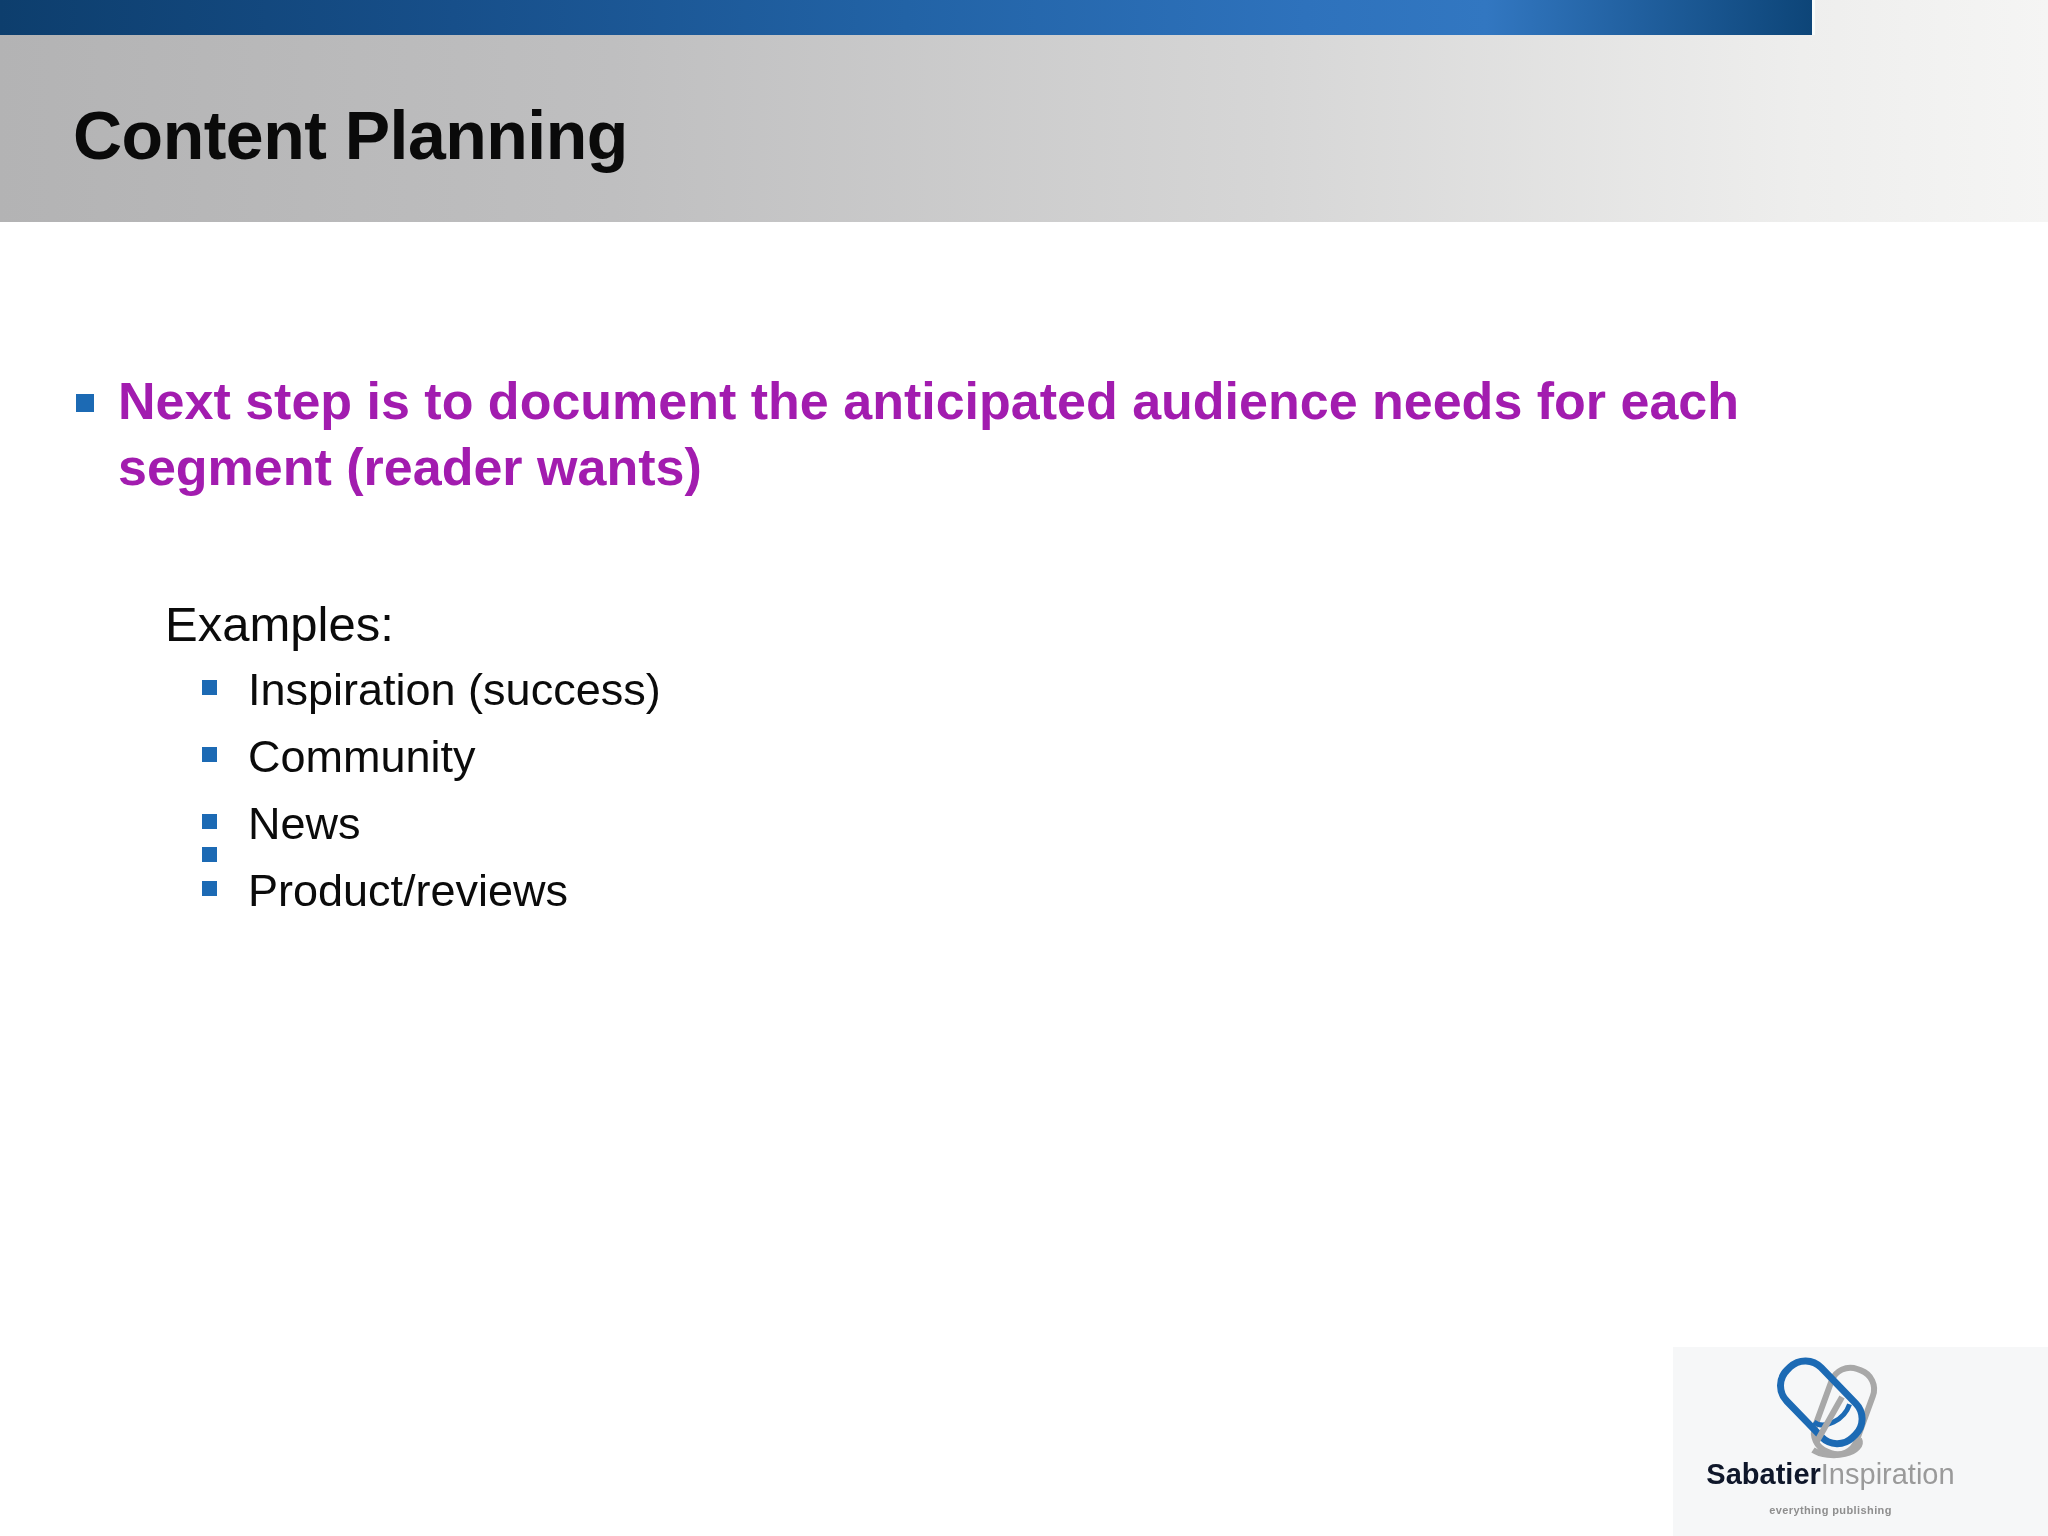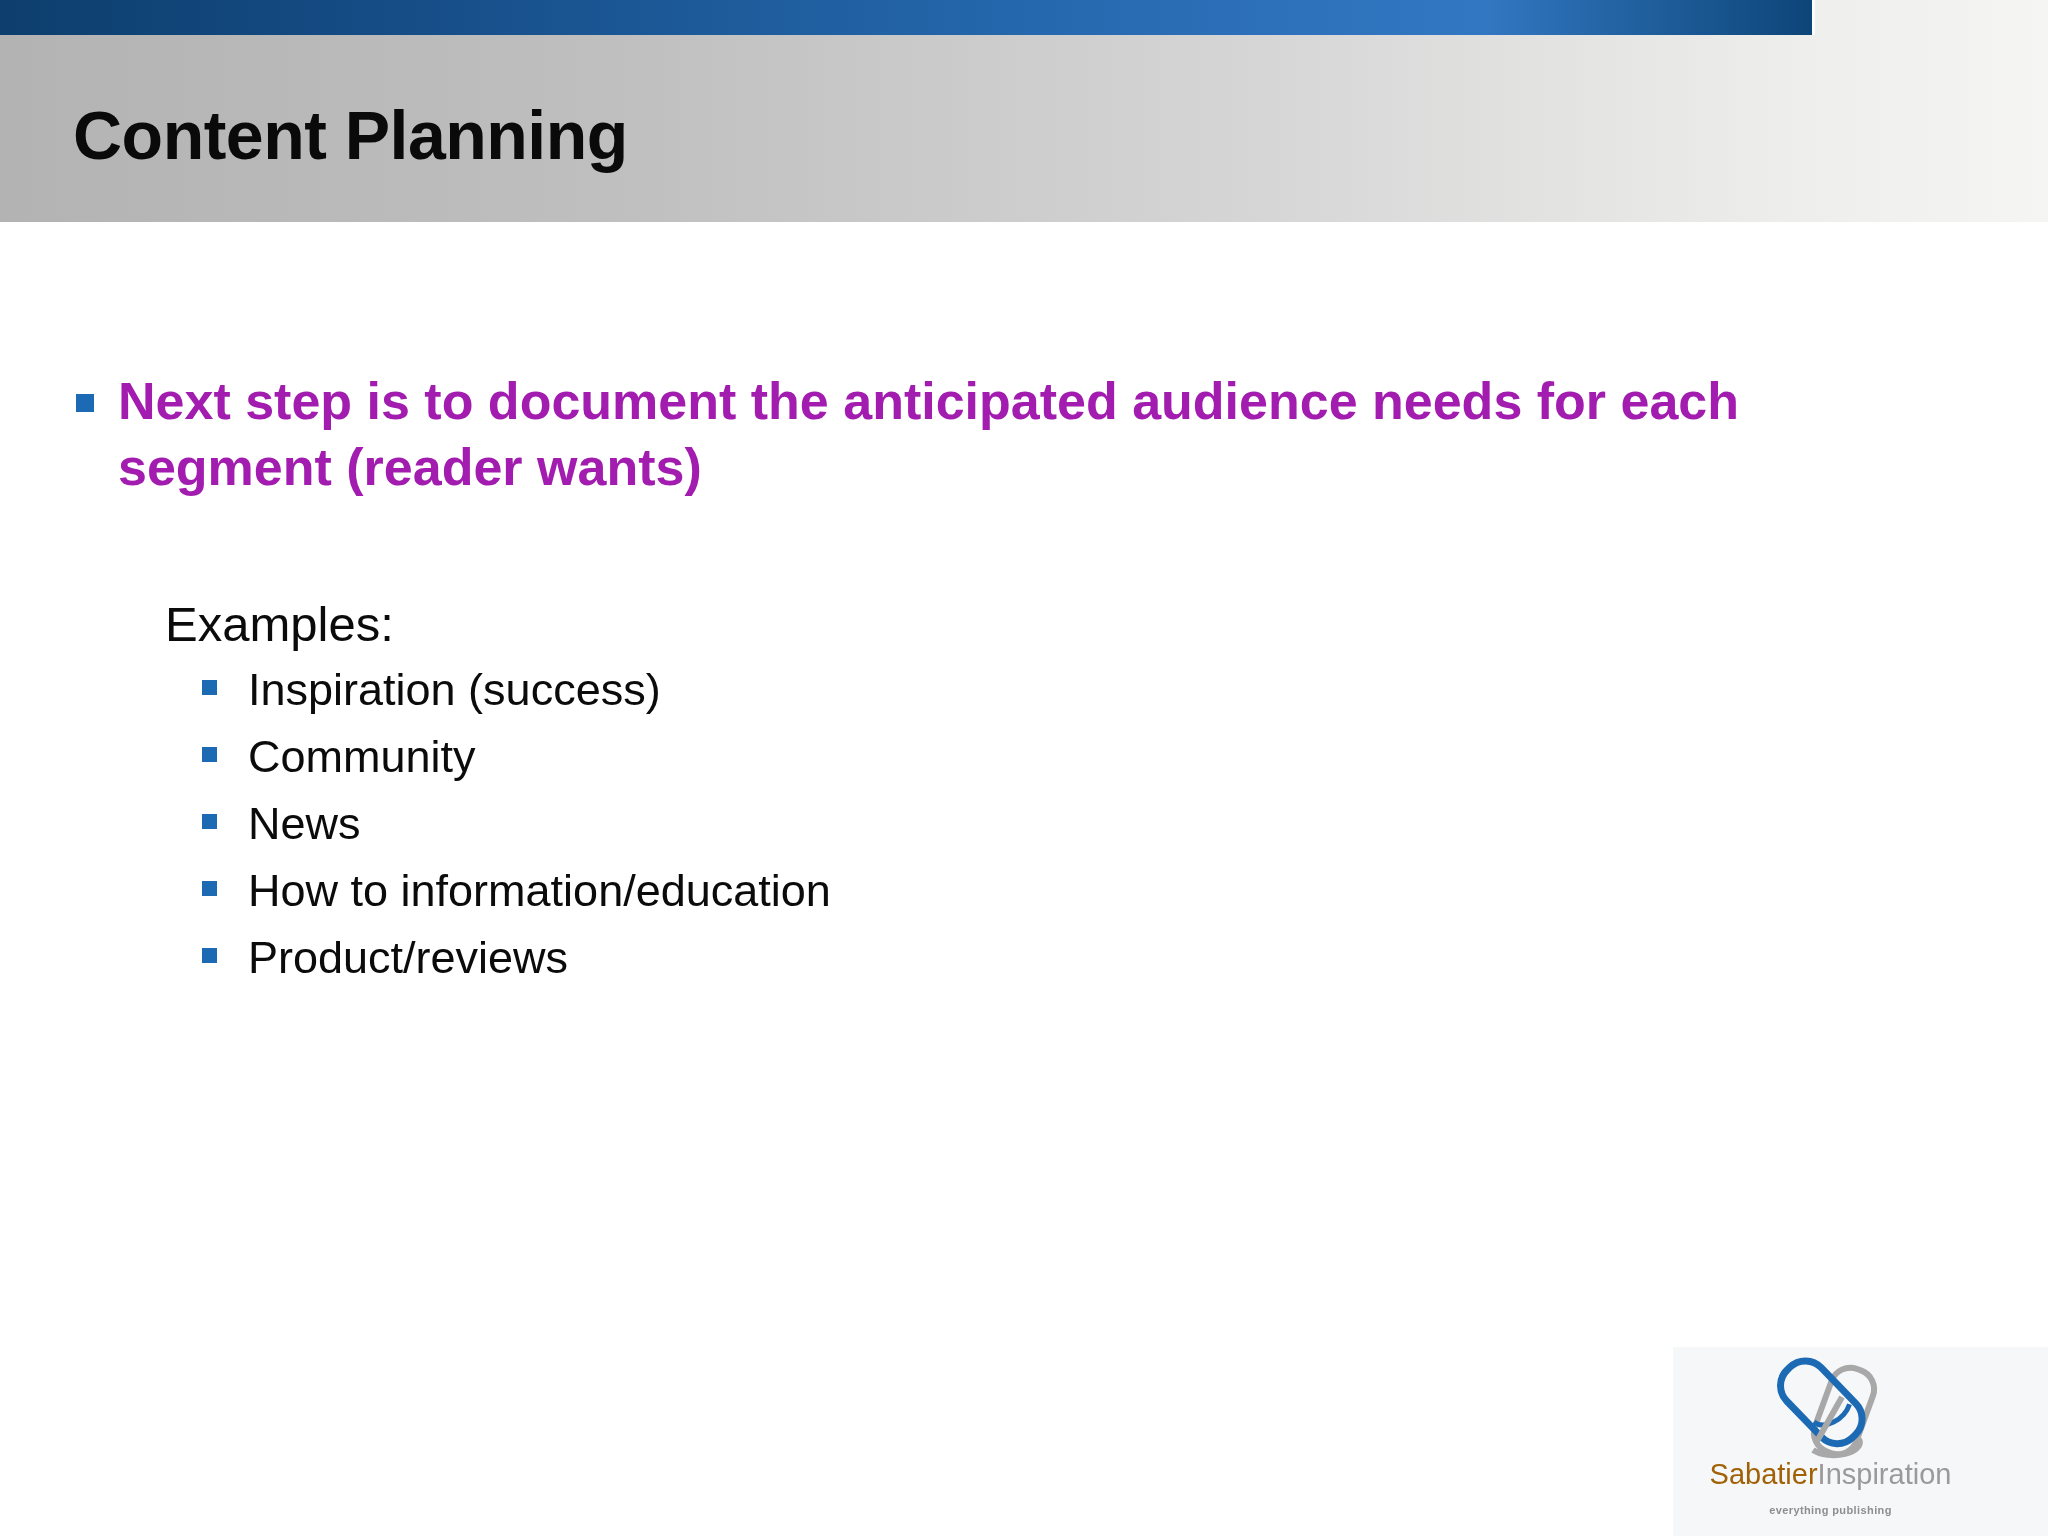--- a/index.html
+++ b/index.html
@@ -121,22 +121,22 @@
     width: 150px;
     height: 112px;
   }
   .logo-wordmark {
     margin-top: -6px;
     font-size: 29px;
     line-height: 30px;
     white-space: nowrap;
   }
   .logo-wordmark .brand-bold {
-    color: #a16207;
-    font-weight: normal;
+    color: #0f172a;
+    font-weight: bold;
   }
   .logo-wordmark .brand-light {
     color: #9a9a9a;
     font-weight: normal;
   }
   .logo-tagline {
     margin-top: 15px;
     font-size: 11px;
     font-weight: bold;
     letter-spacing: 0.4px;
@@ -165,21 +165,20 @@
   <li>
     <span class="sq"></span>
     <span>Community</span>
   </li>
   <li>
     <span class="sq"></span>
     <span>News</span>
   </li>
   <li>
     <span class="sq"></span>
-    <span>How to information/education</span>
   </li>
   <li>
     <span class="sq"></span>
     <span>Product/reviews</span>
   </li>
 </ul>
 
 <div class="logo-panel">
   <svg class="logo-glyph" viewBox="0 0 150 112" xmlns="http://www.w3.org/2000/svg">
 

